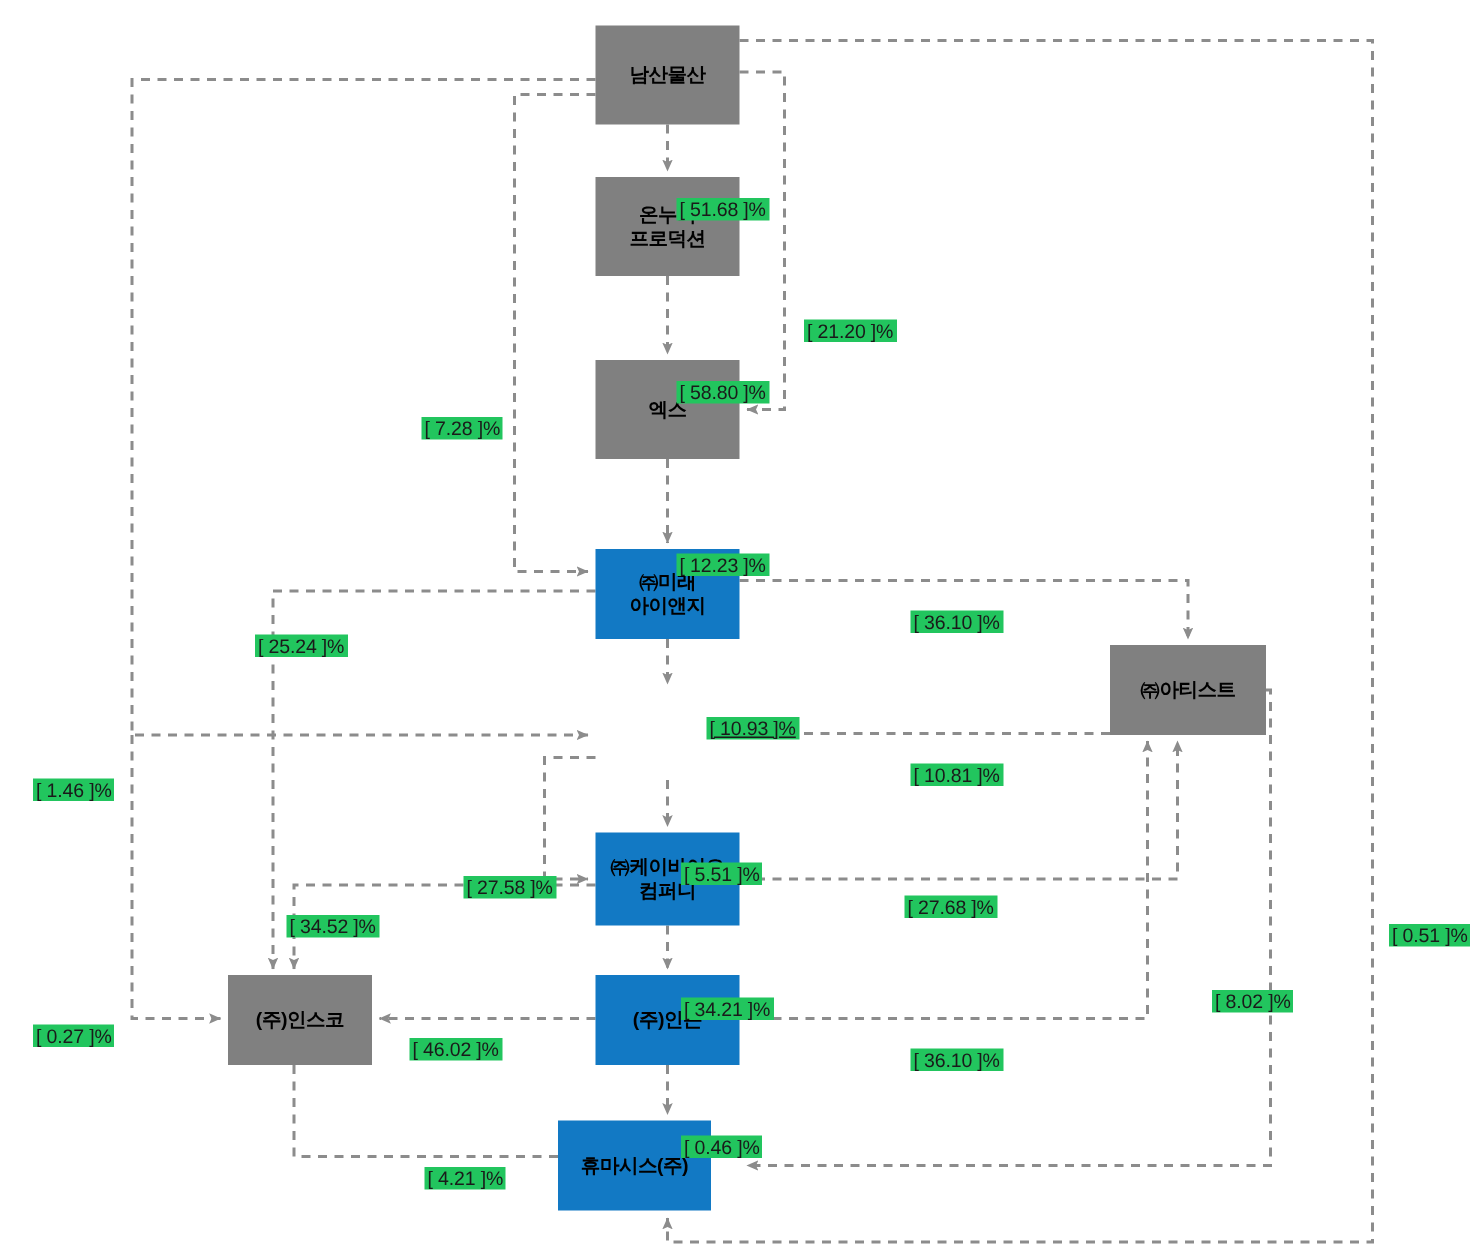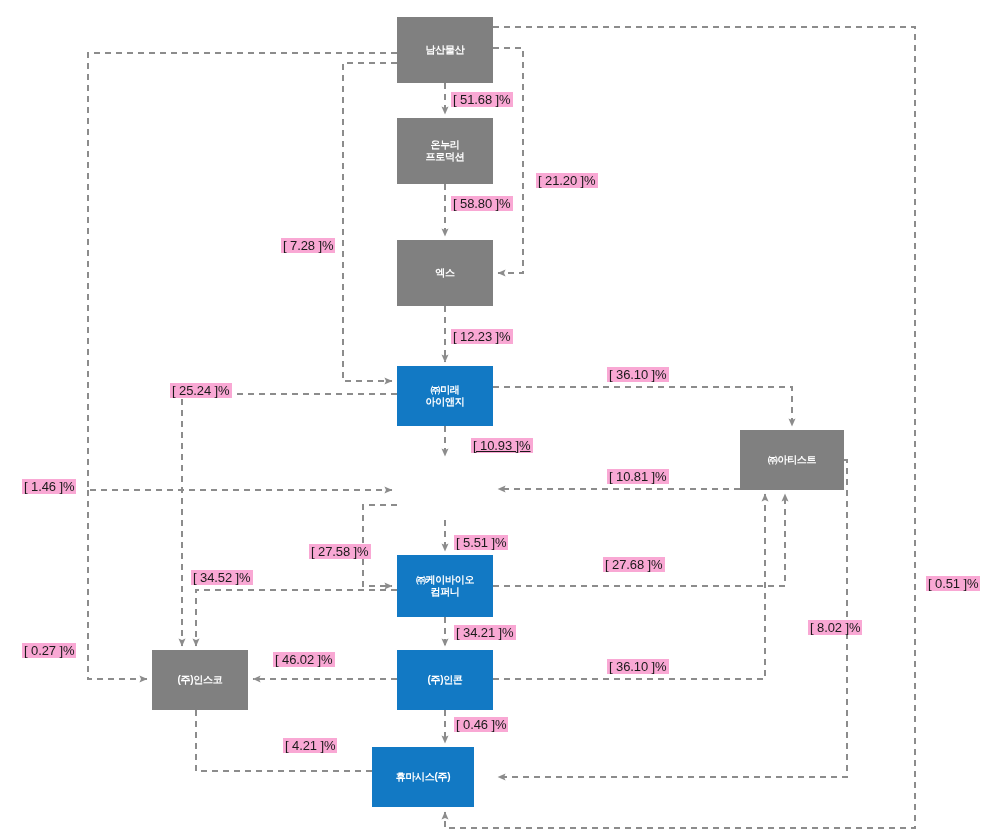--- a/index.html
+++ b/index.html
@@ -12,40 +12,41 @@
   #stage{position:relative;width:983px;height:840px;background:#ffffff;}
   #wires{position:absolute;left:0;top:0;width:983px;height:840px;}
 
   .node{
     position:absolute;
     box-sizing:border-box;
     display:flex;
     align-items:center;
     justify-content:center;
     text-align:center;
-    color:#ffffff;
+    color:#000000;
     font-weight:bold;
-    font-size:10px;
+    font-size:13px;
     line-height:1.25;
     letter-spacing:-0.3px;
     white-space:pre-line;
     z-index:3;
   }
   .node.gray{background:#808080;}
   .node.blue{background:#1279c4;}
 
   .edge-label{
     position:absolute;
     z-index:4;
     font-size:13px;
     color:#1a1a1a;
-    background:#f9a8d4;
+    background:#22c55e;
     padding:0 2px;
     white-space:nowrap;
     letter-spacing:-0.1px;
+    margin-top:40px;
   }
 </style>
 </head>
 <body>
 
 <div id="stage">
 
   <svg id="wires" viewBox="0 0 983 840" width="983" height="840" xmlns="http://www.w3.org/2000/svg">
     <defs>
       <marker id="ah" markerWidth="9" markerHeight="9" refX="7.6" refY="4.5" orient="auto" markerUnits="userSpaceOnUse">
@@ -107,21 +108,21 @@
   <div class="node blue" style="left:397px;top:366px;width:96px;height:60px;">㈜미래
 아이앤지</div>
   <div class="node blue" style="left:397px;top:555px;width:96px;height:62px;">㈜케이바이오
 컴퍼니</div>
   <div class="node blue" style="left:397px;top:650px;width:96px;height:60px;">(주)인콘</div>
   <div class="node blue" style="left:372px;top:747px;width:102px;height:60px;">휴마시스(주)</div>
   <div class="node gray" style="left:152px;top:650px;width:96px;height:60px;">(주)인스코</div>
   <div class="node gray" style="left:740px;top:430px;width:104px;height:60px;">㈜아티스트</div>
 
   <div class="edge-label" style="left:451px;top:92px;">[ 51.68 ]%</div>
-  <div class="edge-label" style="left:451px;top:196px;">[ 58.80 ]%</div>
+  <div class="edge-label" style="left:451px;top:214px;">[ 58.80 ]%</div>
   <div class="edge-label" style="left:536px;top:173px;">[ 21.20 ]%</div>
   <div class="edge-label" style="left:451px;top:329px;">[ 12.23 ]%</div>
   <div class="edge-label" style="left:281px;top:238px;">[ 7.28 ]%</div>
   <div class="edge-label" style="left:471px;top:438px;text-decoration:underline;">[ 10.93 ]%</div>
   <div class="edge-label" style="left:607px;top:367px;">[ 36.10 ]%</div>
   <div class="edge-label" style="left:607px;top:469px;">[ 10.81 ]%</div>
   <div class="edge-label" style="left:454px;top:535px;">[ 5.51 ]%</div>
   <div class="edge-label" style="left:603px;top:557px;">[ 27.68 ]%</div>
   <div class="edge-label" style="left:454px;top:625px;">[ 34.21 ]%</div>
   <div class="edge-label" style="left:607px;top:659px;">[ 36.10 ]%</div>

